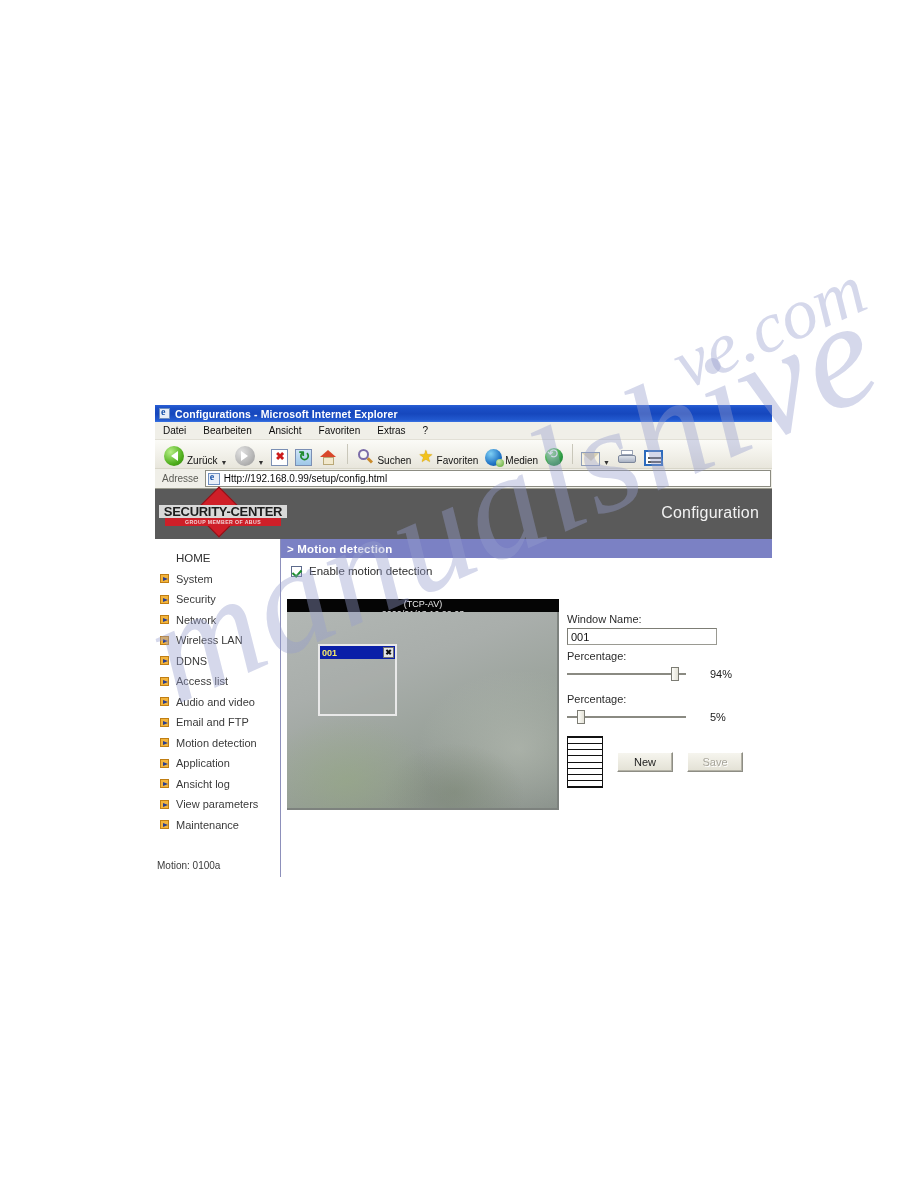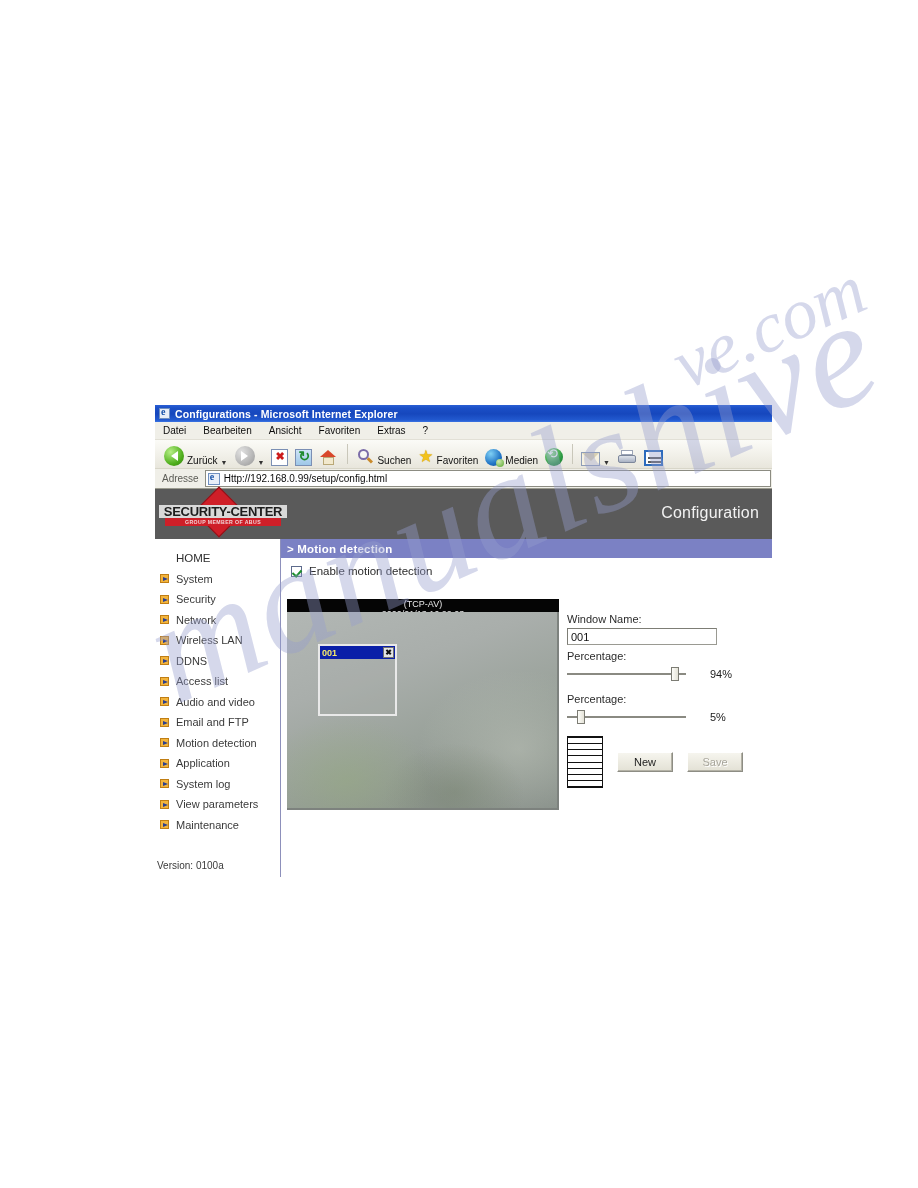--- a/index.html
+++ b/index.html
@@ -721,31 +721,31 @@
           <div class="nav-item">
             <span class="bullet"></span>
             <span class="nav-label">Motion detection</span>
           </div>
           <div class="nav-item">
             <span class="bullet"></span>
             <span class="nav-label">Application</span>
           </div>
           <div class="nav-item">
             <span class="bullet"></span>
-            <span class="nav-label">System log</span>
+            <span class="nav-label">Ansicht log</span>
           </div>
           <div class="nav-item">
             <span class="bullet"></span>
             <span class="nav-label">View parameters</span>
           </div>
           <div class="nav-item">
             <span class="bullet"></span>
             <span class="nav-label">Maintenance</span>
           </div>
-          <div class="version">Version: 0100a</div>
+          <div class="version">Motion: 0100a</div>
         </div>
 
         <div class="main">
           <div class="section-head">
             <span>&gt; Motion detection</span>
           </div>
 
           <div class="check-row">
             <span class="checkbox"></span>
             <span class="lbl">Enable motion detection</span>

